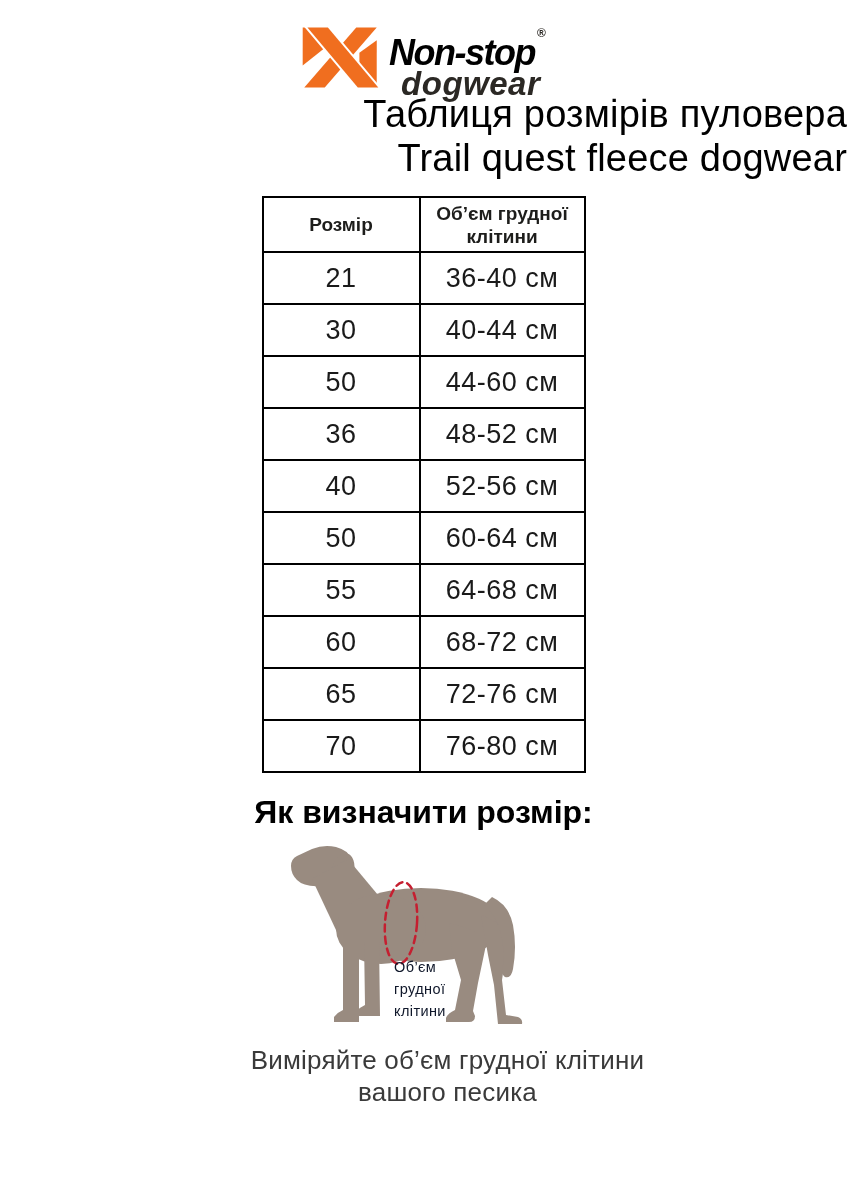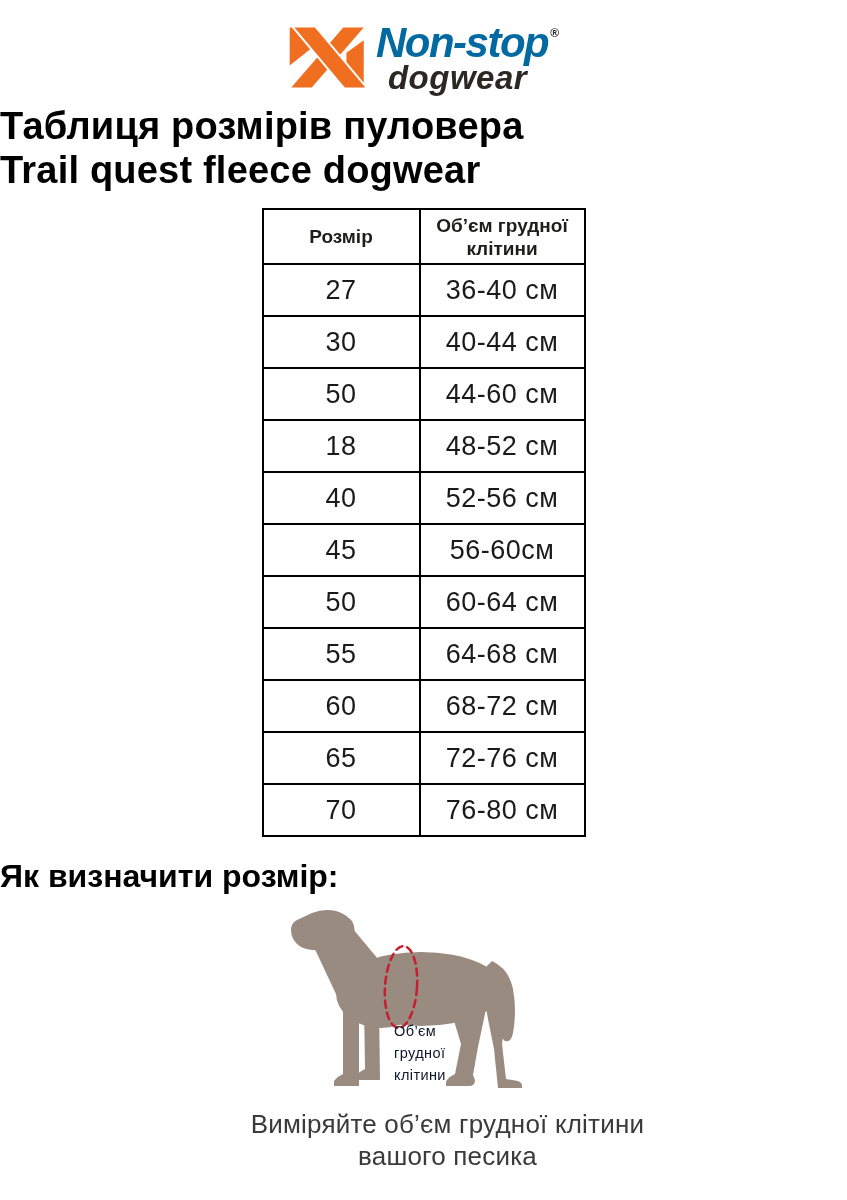--- a/index.html
+++ b/index.html
@@ -8,45 +8,45 @@
     width:847px; height:1200px; margin:0 auto; overflow:hidden;
     font-family:"Liberation Sans", sans-serif; color:#1d1d1b;
   }
 
   
   .logo-row { display:flex; justify-content:center; align-items:flex-start; margin-top:24px; height:68px; }
   .logo-icon { width:79px; height:63px; margin-top:2px; }
   .logo-text { margin-left:9px; display:flex; flex-direction:column; }
   .brand-line { display:flex; align-items:flex-start; }
   .brand-main {
-    font-size:42px; font-weight:bold; font-style:italic;
-    color:#0369a1; letter-spacing:-1.5px; line-height:0.92;
+    font-size:36px; font-weight:bold; font-style:italic;
+    color:#000000; letter-spacing:-1.5px; line-height:0.92;margin-top:12px;
   }
   .brand-reg { font-size:12px; font-weight:bold; color:#2b2824; margin-top:2px; margin-left:2px; }
   .brand-sub {
     font-size:33px; font-weight:bold; font-style:italic;
     color:#2b2824; letter-spacing:0.5px; line-height:1; margin-left:12px; margin-top:-2px;
   }
 
   
-  .page-title { margin-top:12px; text-align:left; font-weight:bold; color:#000; }
+  .page-title { text-align:right; font-weight:normal; color:#000; }
   .page-title div { font-size:38px; line-height:44px; letter-spacing:0.2px; }
 
   
   table.size-table { border-collapse:collapse; margin:16px auto 7px auto; }
   .size-table th, .size-table td {
     border:2px solid #000; text-align:center; vertical-align:middle; background:#fff;
   }
   .size-table th { font-size:19px; font-weight:bold; line-height:23px; height:55px; }
   .size-table td { font-size:27px; font-weight:normal; letter-spacing:0.5px; height:52px; color:#1a1a1a; }
   .col-size  { width:157px; }
   .col-chest { width:165px; padding:0 8px; }
 
   
-  .howto-heading { margin-top:20px; font-size:32px; font-weight:bold; line-height:38px; color:#000; }
+  .howto-heading { margin-top:20px; text-align:center; font-size:32px; font-weight:bold; line-height:38px; color:#000; }
 
   .dog-figure { position:relative; width:275px; height:195px; margin:14px auto 0 auto; }
   .dog-figure svg { position:absolute; left:0; top:0; }
   .diagram-label {
     position:absolute; left:108px; top:111px;
     font-size:14.5px; line-height:22px; color:#0f172a;
     white-space:pre-line; letter-spacing:0.4px;
   }
 
   .measure-note {
@@ -87,42 +87,38 @@
 
 <table class="size-table">
   <thead>
     <tr>
       <th class="col-size">Розмір</th>
       <th class="col-chest">Об’єм грудної клітини</th>
     </tr>
   </thead>
   <tbody>
     <tr>
-      <td>27</td>
+      <td>21</td>
       <td>36-40 см</td>
     </tr>
     <tr>
       <td>30</td>
       <td>40-44 см</td>
     </tr>
     <tr>
       <td>50</td>
       <td>44-60 см</td>
     </tr>
     <tr>
-      <td>18</td>
+      <td>36</td>
       <td>48-52 см</td>
     </tr>
     <tr>
       <td>40</td>
       <td>52-56 см</td>
-    </tr>
-    <tr>
-      <td>45</td>
-      <td>56-60см</td>
     </tr>
     <tr>
       <td>50</td>
       <td>60-64 см</td>
     </tr>
     <tr>
       <td>55</td>
       <td>64-68 см</td>
     </tr>
     <tr>

